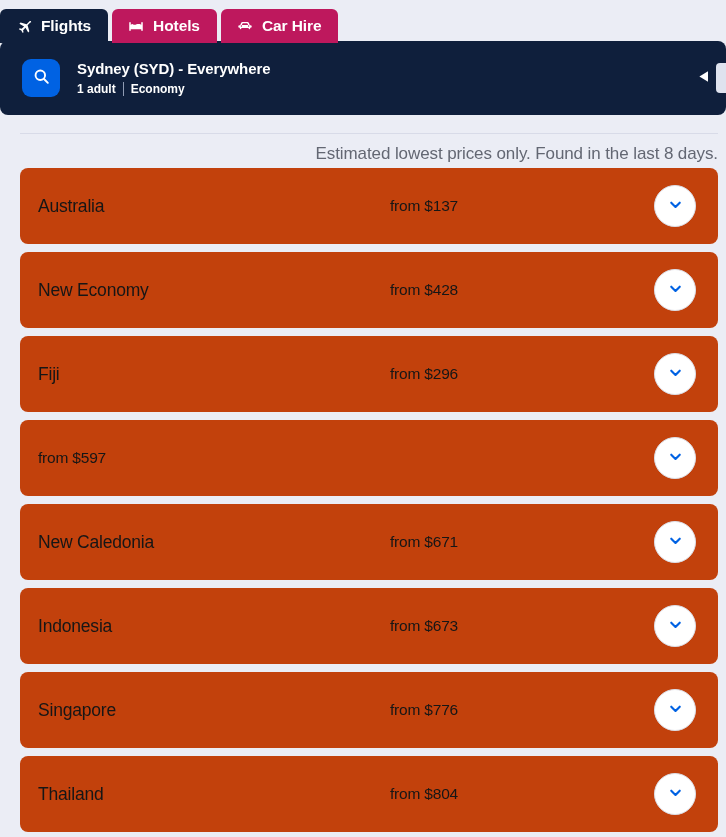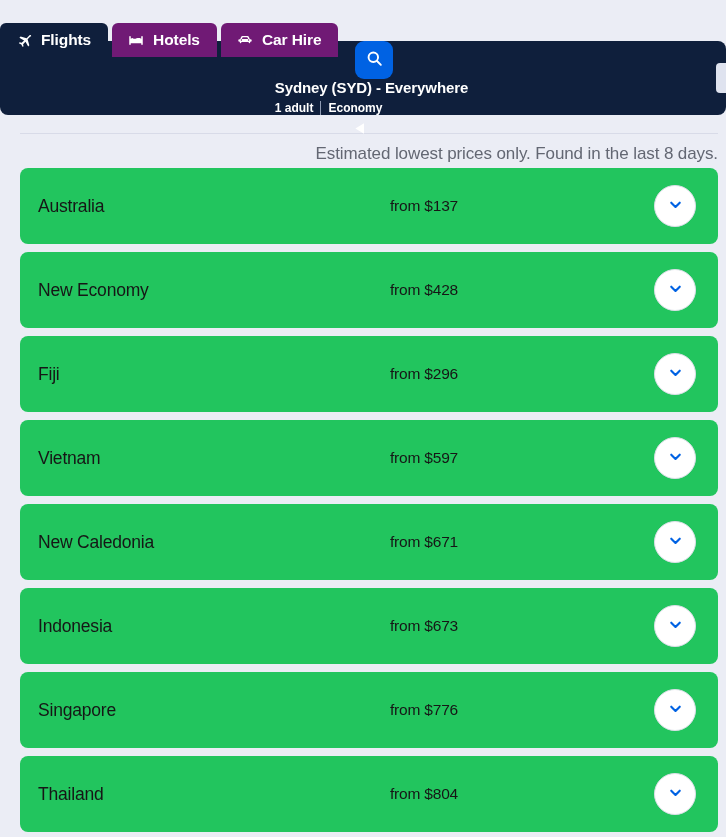--- a/index.html
+++ b/index.html
@@ -17,38 +17,37 @@
   }
 
   
   .tabs {
     position: absolute;
     top: 9px;
     left: 0;
     display: flex;
     gap: 4px;
     z-index: 4;
-    margin-top: 14px;
   }
   .tab {
     height: 34px;
     display: flex;
     align-items: center;
     gap: 8px;
     padding: 0 17px 0 15px;
     border-radius: 6px 6px 0 0;
     color: #ffffff;
     font-size: 15.5px;
     font-weight: bold;
     letter-spacing: -0.1px;
     white-space: nowrap;
     cursor: pointer;
   }
   .tab.active { background: #0f1f3c; }
-  .tab.inactive { background: #701a75; }
+  .tab.inactive { background: #be185d; }
   .tab .tab-ico {
     display: inline-flex;
     align-items: center;
     justify-content: center;
     width: 18px;
     height: 18px;
   }
   .tab .tab-ico svg { display: block; }
 
   
@@ -56,21 +55,20 @@
     position: absolute;
     top: 41px;
     left: 0;
     width: 726px;
     height: 74px;
     background: #0f1f3c;
     border-radius: 8px;
     display: flex;
     align-items: center;
     z-index: 3;
-    flex-direction: column;
   }
   .search-btn {
     width: 38px;
     height: 38px;
     margin-left: 22px;
     border-radius: 9px;
     background: #0062e3;
     border: none;
     display: flex;
     align-items: center;
@@ -154,21 +152,21 @@
     position: absolute;
     top: 168px;
     left: 20px;
     width: 698px;
     display: flex;
     flex-direction: column;
     gap: 8px;
   }
   .result-card {
     height: 76px;
-    background: #22c55e;
+    background: #c2410c;
     border-radius: 8px;
     display: flex;
     align-items: center;
     padding: 0 22px 0 18px;
     cursor: pointer;
     flex: 0 0 auto;
   }
   .result-name {
     font-size: 17.5px;
     color: #161616;
@@ -297,21 +295,20 @@
     <button class="expand-btn">
       <span>
         <svg width="17" height="17" viewBox="0 0 24 24" fill="none" stroke="#0062e3" stroke-width="3" stroke-linecap="round" stroke-linejoin="round">
           <polyline points="6 9.5 12 15.5 18 9.5"></polyline>
         </svg>
       </span>
     </button>
   </div>
 
   <div class="result-card">
-    <div class="result-name">Vietnam</div>
     <div class="result-price">from $597</div>
     <button class="expand-btn">
       <span>
         <svg width="17" height="17" viewBox="0 0 24 24" fill="none" stroke="#0062e3" stroke-width="3" stroke-linecap="round" stroke-linejoin="round">
           <polyline points="6 9.5 12 15.5 18 9.5"></polyline>
         </svg>
       </span>
     </button>
   </div>
 

